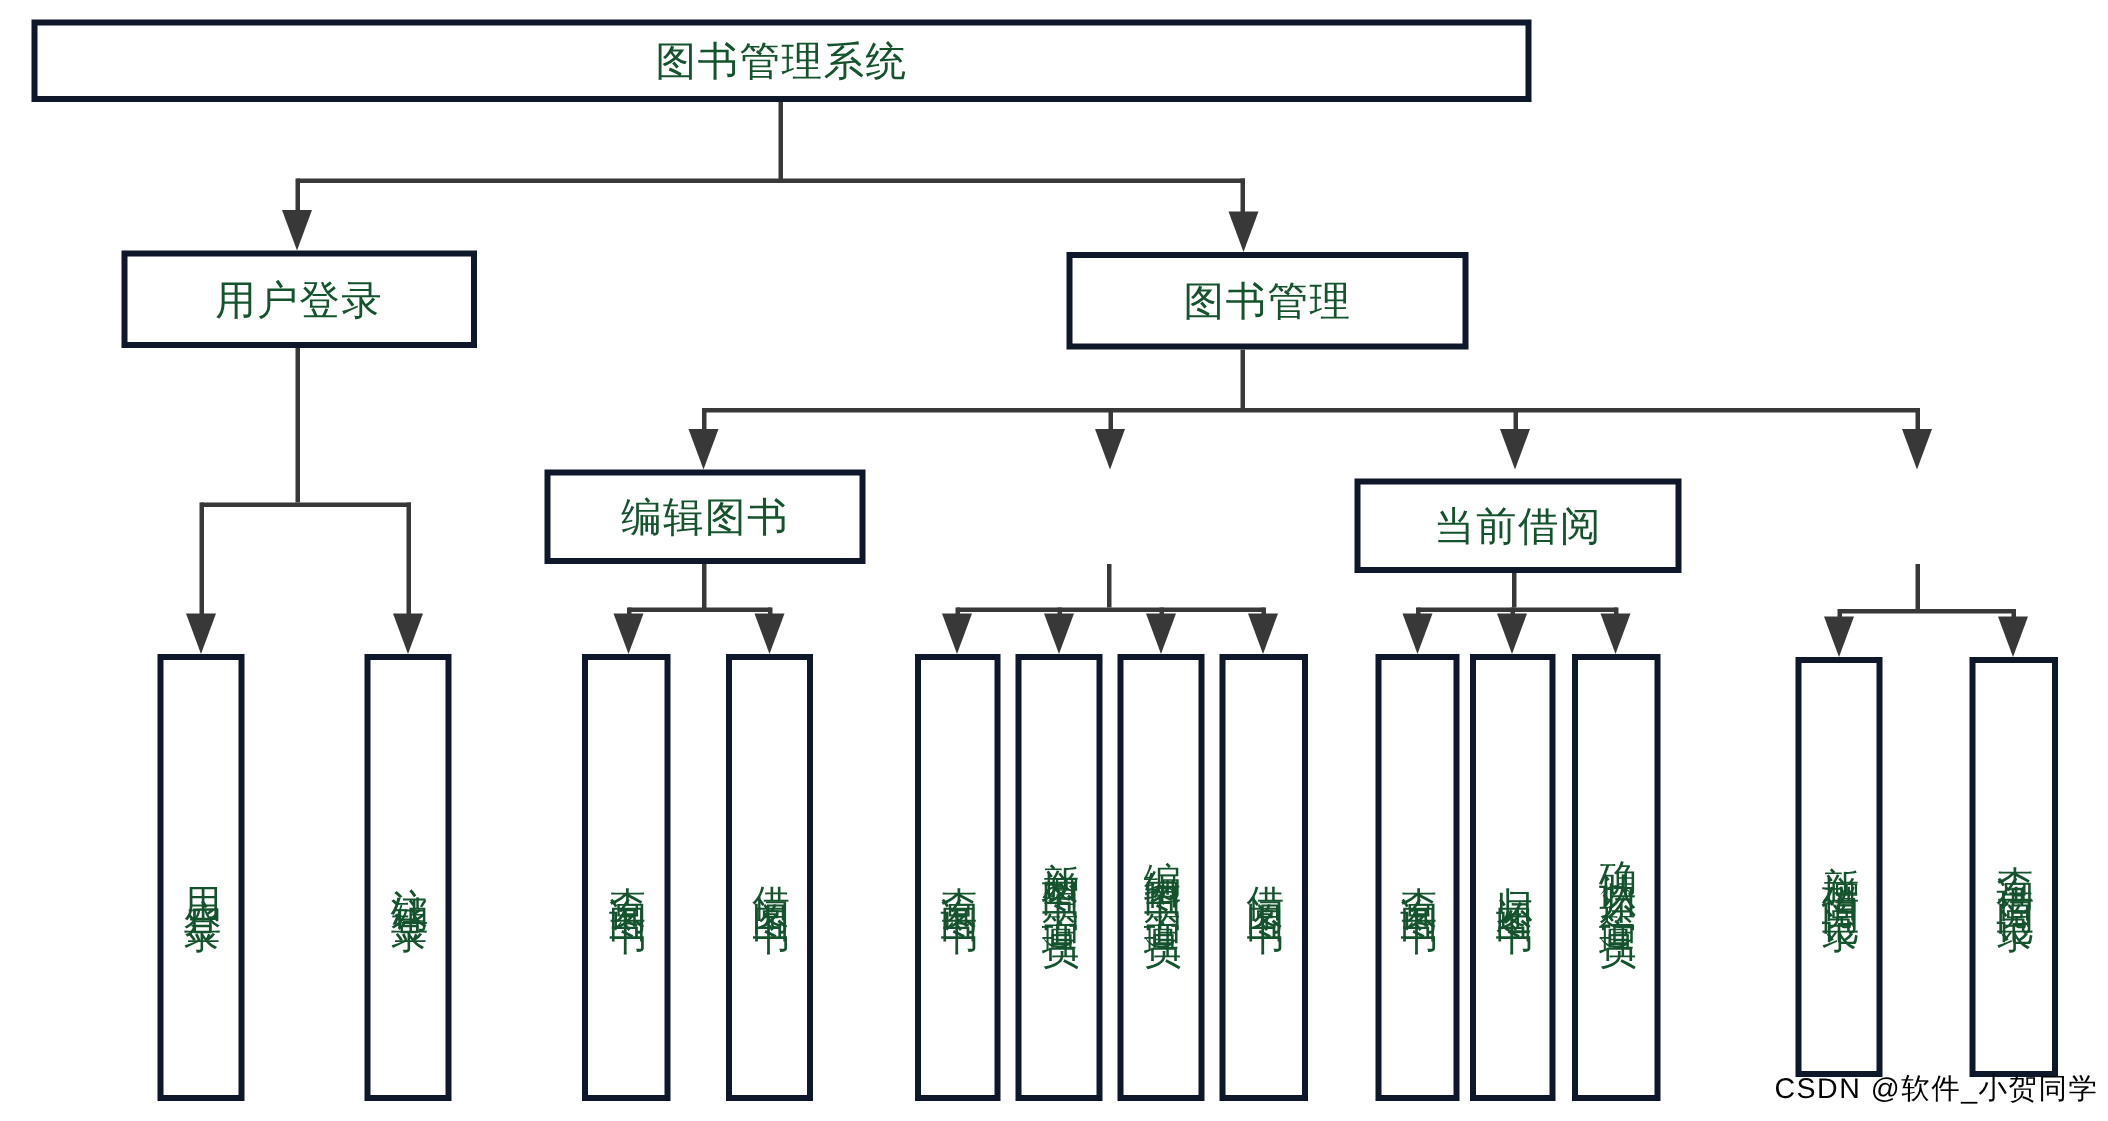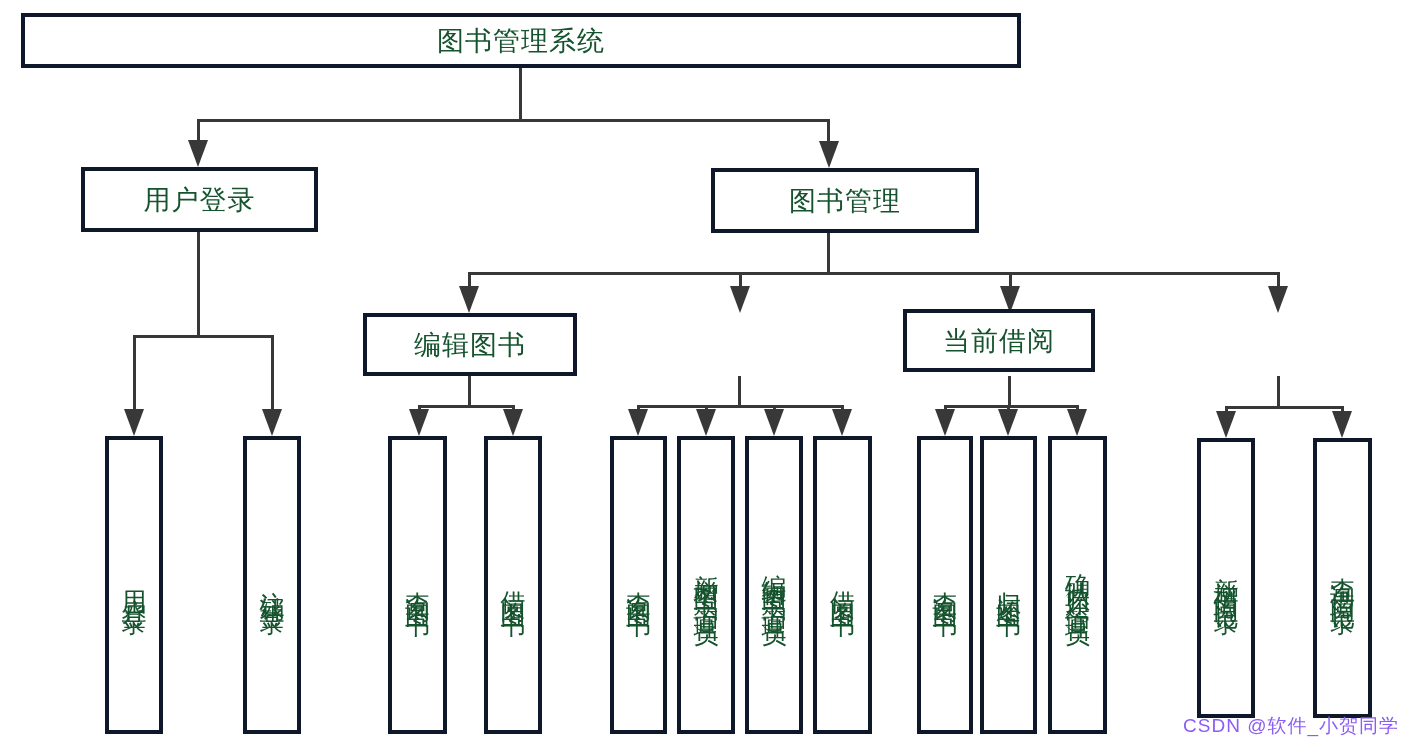--- a/index.html
+++ b/index.html
@@ -50,21 +50,21 @@
     border-right:10px solid transparent;
     border-top:27px solid #383838;
     z-index:1;
   }
   .watermark{
     position:absolute;
     right:6px;
     bottom:8px;
     font-size:19px;
     letter-spacing:1px;
-    color:#8b5cf6;
+    color:#000000;
     z-index:5;
     white-space:nowrap;
   }
 </style>
 </head>
 <body>
 
 <div class="canvas">
 
   <div class="box hbox" style="left:21px;top:13px;width:1000px;height:55px;">
@@ -99,21 +99,21 @@
   <div class="vline" style="left:739px;top:272px;height:16px;"></div>
   <div class="arrow" style="left:730px;top:286px;"></div>
   <div class="vline" style="left:1009px;top:272px;height:16px;"></div>
   <div class="arrow" style="left:1000px;top:286px;"></div>
   <div class="vline" style="left:1277px;top:272px;height:16px;"></div>
   <div class="arrow" style="left:1268px;top:286px;"></div>
 
   <div class="box hbox" style="left:363px;top:313px;width:214px;height:63px;">
     <span>编辑图书</span>
   </div>
-  <div class="box hbox" style="left:903px;top:309px;width:192px;height:63px;">
+  <div class="box hbox" style="left:903px;top:319px;width:218px;height:63px;">
     <span>当前借阅</span>
   </div>
 
   <div class="vline" style="left:468px;top:376px;height:30px;"></div>
   <div class="hline" style="left:419px;top:405px;width:95px;"></div>
   <div class="vline" style="left:418px;top:405px;height:8px;"></div>
   <div class="arrow" style="left:409px;top:409px;"></div>
   <div class="vline" style="left:512px;top:405px;height:8px;"></div>
   <div class="arrow" style="left:503px;top:409px;"></div>
 

